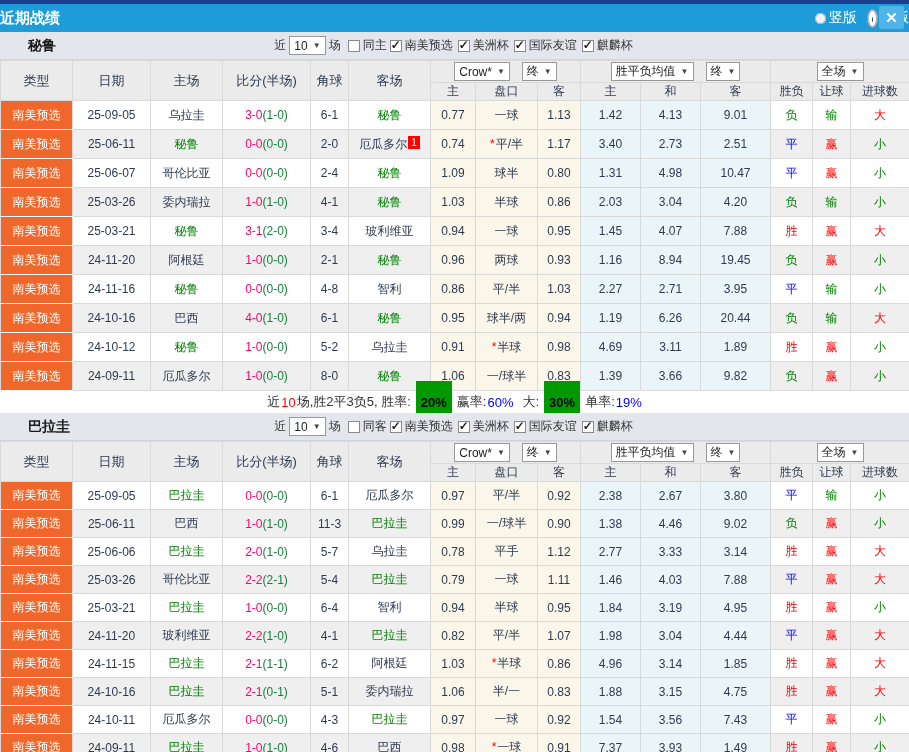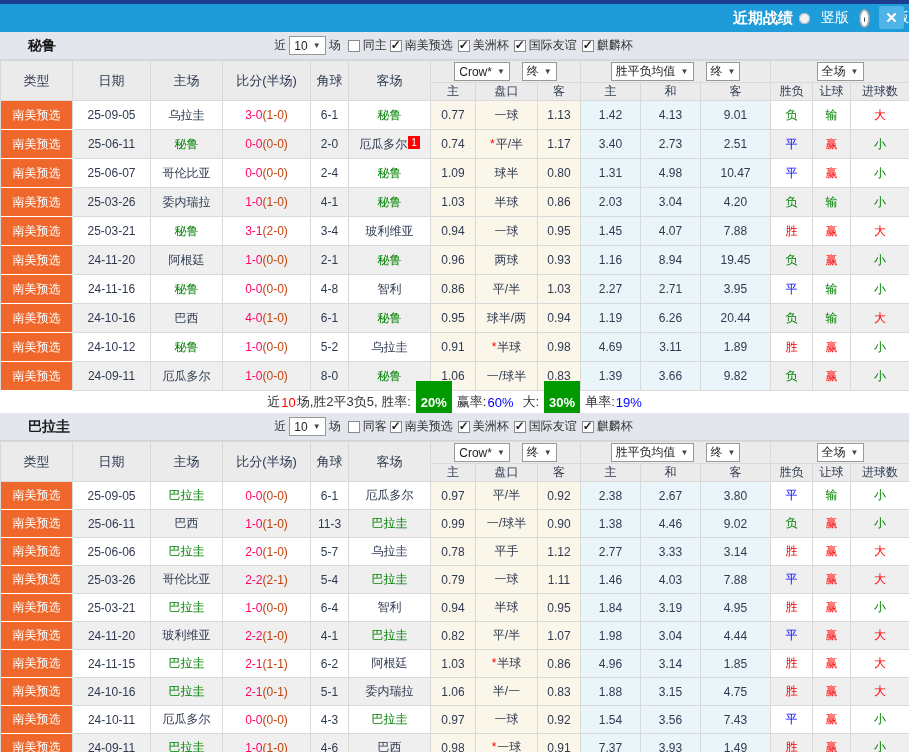--- a/index.html
+++ b/index.html
@@ -7,26 +7,26 @@
     margin: 0;
     width: 909px;
     height: 752px;
     overflow: hidden;
     background: #fff;
     font-family: "Liberation Sans", sans-serif;
   }
   .topstrip { height: 4px; background: #1d3d8f; }
   .titlebar {
     height: 28px; background: #1d9cd9; color: #fff;
-    display: flex; align-items: center; justify-content: flex-end;
+    display: flex; align-items: center; justify-content: space-between;
     position: relative; font-size: 14px;
   }
   .titlebar .title { font-weight: bold; font-size: 15px; margin-right: 6px; }
   .radio-group { display: flex; align-items: center; gap: 10px; }
-  .radio-item { display: flex; align-items: center; gap: 11px; cursor: pointer; }
+  .radio-item { display: flex; align-items: center; gap: 3px; cursor: pointer; }
   .radio {
     width: 11px; height: 11px; border-radius: 50%; background: #f2f2f2;
     box-shadow: inset 0 0 0 1px #9fb6c5; display: inline-block;
   }
   .radio.sel::after {
     content: ""; display: block; width: 5px; height: 5px;
     background: #333; border-radius: 50%; margin: 3px auto 0;
   }
   .close-btn {
     position: absolute; right: 5px; top: 2px; width: 25px; height: 23px;
@@ -70,34 +70,34 @@
   .s1 tbody tr { height: 29px; }
   .s2 tbody tr { height: 28px; }
   .grid tbody tr:nth-child(even) td { background: #efefef; }
   .grid tbody tr td.crow { background: #fbf6ea; }
   .grid tbody tr td.avg  { background: #eaf5fa; }
   .grid tbody tr td.typecell {
     background: #ef672a; color: #fff; border-bottom-color: #fff; cursor: pointer;
   }
   .team-green { color: #008000; }
   .ft { color: #ff0066; }
-  .ht { color: #c2410c; }
+  .ht { color: #15803d; }
   .star { color: #f00; margin-right: 1px; }
   .c-red { color: #f00; }
   .c-blue { color: #00f; }
   .c-green { color: #008000; }
   .rank-badge {
     display: inline-block; background: #f00; color: #fff; font-size: 10px;
     line-height: 13px; padding: 0 3px; vertical-align: top; margin-left: 1px;
   }
   .summary {
     height: 22px; display: flex; align-items: center; justify-content: center;
     font-size: 13px; color: #333; background: #fff; gap: 1px;
   }
-  .badge-green { background: #090; color: #ffffff; font-weight: bold; padding: 14px 5px; margin: 0 4px; }
+  .badge-green { background: #090; color: #000000; font-weight: bold; padding: 14px 5px; margin: 0 4px; }
   .blue-val { color: #00f; }
   .red-val { color: #f00; }
   .sp { margin-left: 8px; }
 </style>
 </head>
 <body>
 
 <div class="topstrip"></div>
 
 <div class="titlebar">

